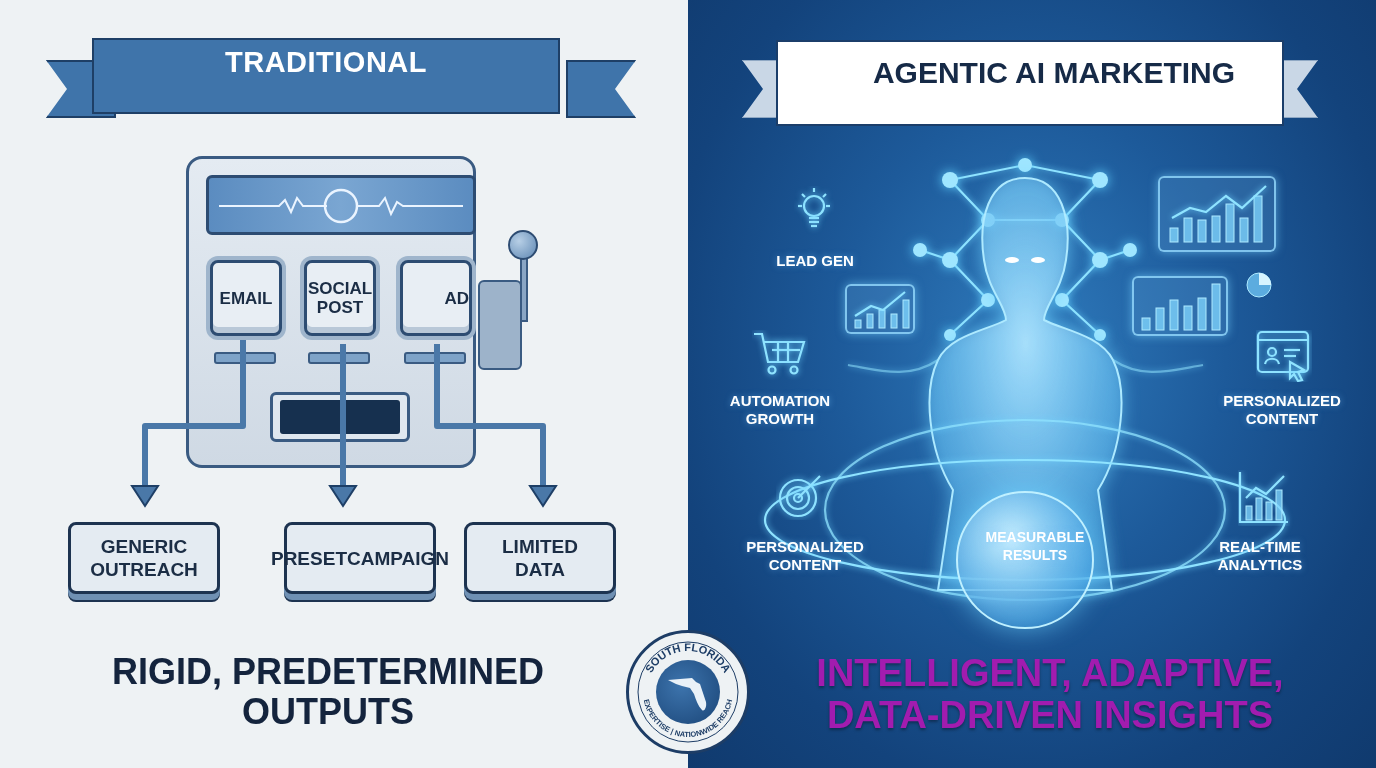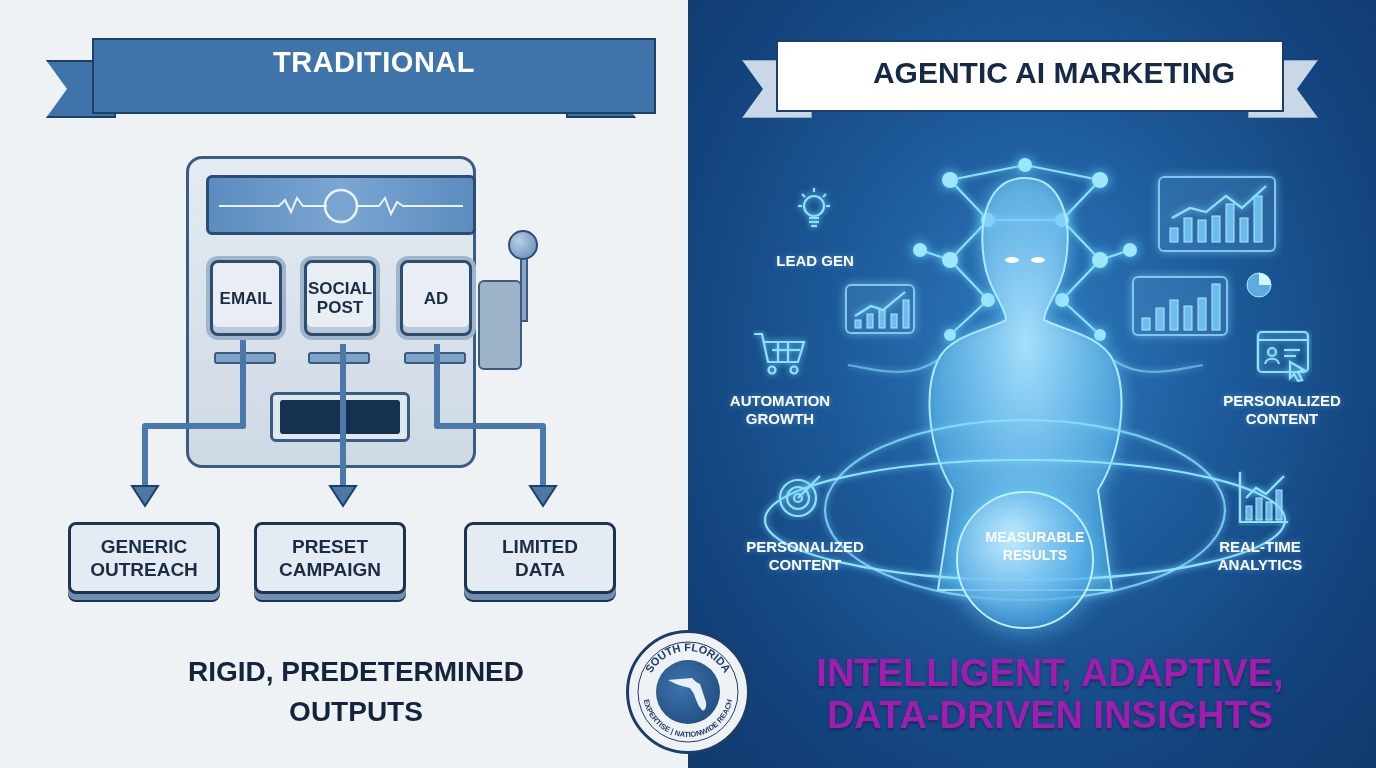--- a/index.html
+++ b/index.html
@@ -4,24 +4,24 @@
 <style>
   * { box-sizing: border-box; margin: 0; padding: 0; }
   html, body { width: 1376px; height: 768px; overflow: hidden; }
   body { position: relative; font-family: "Liberation Sans", sans-serif; }
   .left { position: absolute; left: 0; top: 0; width: 688px; height: 768px; background: #eef2f4; }
   .right { position: absolute; left: 688px; top: 0; width: 688px; height: 768px;
     background: radial-gradient(ellipse at 50% 45%, #2f7bbd 0%, #1d5a9a 40%, #13437c 75%, #103a6e 100%); }
   .abs { position: absolute; }
 
   
-  .banner-left { left: 92px; top: 38px; width: 564px; height: 76px; background: #3f74aa; border: 2px solid #1e3f66;
+  .banner-left { left: 92px; top: 38px; width: 468px; height: 76px; background: #3f74aa; border: 2px solid #1e3f66;
     color: #fff; font-weight: bold; font-size: 29px; line-height: 30px; text-align: center; padding-top: 7px; letter-spacing: 0.5px; z-index: 2; }
   .ribbon-tail { position: absolute; width: 70px; height: 58px; top: 60px; background: #3f74aa; border: 2px solid #1e3f66; }
-  .banner-right { left: 776px; top: 40px; width: 508px; height: 72px; background: #ffffff; border: 2px solid #1b3e6a;
+  .banner-right { left: 776px; top: 40px; width: 508px; height: 86px; background: #ffffff; border: 2px solid #1b3e6a;
     color: #162a47; font-weight: bold; font-size: 30px; line-height: 62px; text-align: center; z-index: 2; padding-left: 48px; }
   .ribbon-tail-r { position: absolute; width: 70px; height: 58px; top: 60px; background: #c9d7e6; border: 1px solid #8fa8c4; }
 
   
   .machine { left: 186px; top: 156px; width: 290px; height: 312px; background: linear-gradient(#e4ebf2, #cfd9e4);
     border: 3px solid #3a5b82; border-radius: 16px; }
   .screen { left: 206px; top: 175px; width: 270px; height: 60px; background: linear-gradient(90deg,#5b8cc0,#7aa6d2,#5b8cc0);
     border: 3px solid #2d4c72; border-radius: 6px; }
   .screen svg { position: absolute; left: 0; top: 0; }
   .mbtn { width: 72px; height: 76px; background: #e8eef4; border: 3px solid #2d4c72; border-radius: 8px;
@@ -30,22 +30,22 @@
   .slot { left: 270px; top: 392px; width: 140px; height: 50px; background: #dfe7ef; border: 3px solid #3a5b82; border-radius: 6px; }
   .slot-inner { left: 280px; top: 400px; width: 120px; height: 34px; background: #16304f; border-radius: 3px; }
   .lever-arm { left: 520px; top: 244px; width: 8px; height: 78px; background: #8aa6c4; border: 2px solid #3a5b82; }
   .lever-ball { left: 508px; top: 230px; width: 30px; height: 30px; border-radius: 50%; background: radial-gradient(circle at 35% 35%,#b7cfe6,#5f88b3); border: 2px solid #2d4c72; }
   .lever-box { left: 478px; top: 280px; width: 44px; height: 90px; background: #9db3ca; border: 2px solid #3a5b82; border-radius: 6px; }
 
   .outbox { width: 152px; height: 72px; background: #e4ebf2; border: 3px solid #1d3350; border-radius: 8px;
     box-shadow: 0 6px 0 #6f90b3, 0 8px 0 #1d3350; display: flex; align-items: center; justify-content: center;
     text-align: center; color: #1b2d45; font-weight: bold; font-size: 19px; line-height: 23px; }
 
-  .left-caption { left: 76px; top: 652px; width: 560px; text-align: center; color: #14243d; font-weight: bold;
-    font-size: 28px; line-height: 40px; }
+  .left-caption { left: 48px; top: 652px; width: 560px; text-align: center; color: #14243d; font-weight: bold;
+    font-size: 36px; line-height: 40px; }
   .right-caption { left: 780px; top: 652px; width: 540px; text-align: center; color: #a21caf; font-weight: bold;
     font-size: 38px; line-height: 42px; text-shadow: 0 2px 3px rgba(0,0,0,0.35); }
 
   
   .badge { left: 626px; top: 630px; width: 124px; height: 124px; border-radius: 50%; background: #eef2f4; border: 3px solid #1d3d66; z-index: 5; }
   .badge-inner { left: 656px; top: 660px; width: 64px; height: 64px; border-radius: 50%; background: radial-gradient(circle at 40% 40%, #3d74ad, #1a4577); z-index: 6; }
   .badge svg { position: absolute; left: 0; top: 0; }
 
   
   .rlabel { color: #ffffff; font-weight: bold; font-size: 15px; line-height: 18px; text-align: center; text-shadow: 0 0 6px rgba(120,200,255,0.5); }
@@ -78,21 +78,21 @@
   </svg>
 </div>
 
 <div class="abs mbtn" style="left:210px; top:260px;">
   <span>EMAIL</span>
 </div>
 <div class="abs mbtn" style="left:304px; top:260px; flex-direction:column;">
   <span>SOCIAL</span>
   <span>POST</span>
 </div>
-<div class="abs mbtn" style="left:400px; top:260px;">
+<div class="abs mbtn" style="left:400px; top:260px;justify-content:flex-end;">
   <span>AD</span>
 </div>
 
 <div class="abs" style="left:214px; top:352px; width:62px; height:12px; background:#7ea3c8; border:2px solid #3a5b82; border-radius:3px;"></div>
 <div class="abs" style="left:308px; top:352px; width:62px; height:12px; background:#7ea3c8; border:2px solid #3a5b82; border-radius:3px;"></div>
 <div class="abs" style="left:404px; top:352px; width:62px; height:12px; background:#7ea3c8; border:2px solid #3a5b82; border-radius:3px;"></div>
 <div class="abs slot"></div>
 <div class="abs slot-inner"></div>
 
 <svg class="abs" style="left:0; top:0;" width="688" height="520">
@@ -105,21 +105,21 @@
     <polygon points="132,486 158,486 145,506"></polygon>
     <polygon points="330,486 356,486 343,506"></polygon>
     <polygon points="530,486 556,486 543,506"></polygon>
   </g>
 </svg>
 
 <div class="abs outbox" style="left:68px; top:522px; flex-direction:column;">
   <span>GENERIC</span>
   <span>OUTREACH</span>
 </div>
-<div class="abs outbox" style="left:254px; top:522px; flex-direction:column;">
+<div class="abs outbox" style="left:284px; top:522px; ">
   <span>PRESET</span>
   <span>CAMPAIGN</span>
 </div>
 <div class="abs outbox" style="left:464px; top:522px; flex-direction:column;border-radius:9px;">
   <span>LIMITED</span>
   <span>DATA</span>
 </div>
 
 <div class="abs left-caption">
   <div>RIGID, PREDETERMINED</div>

